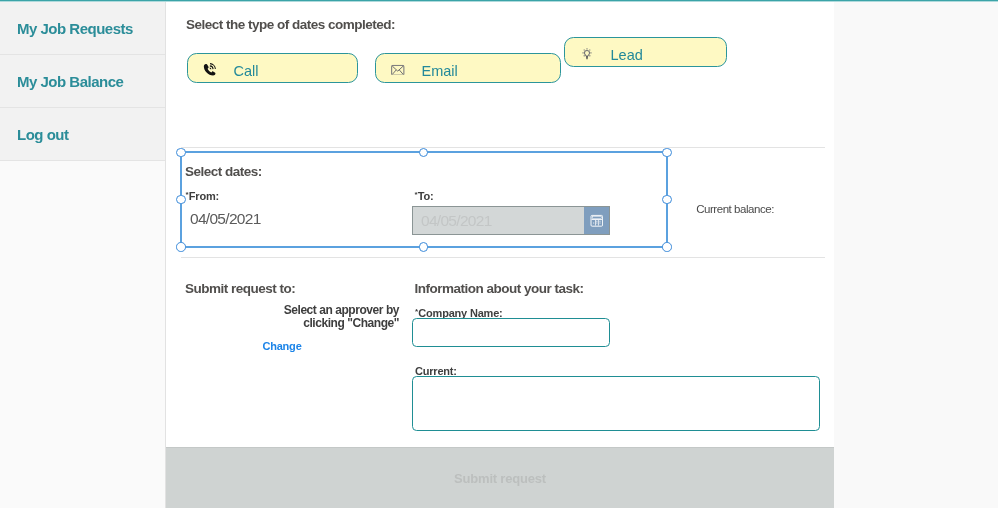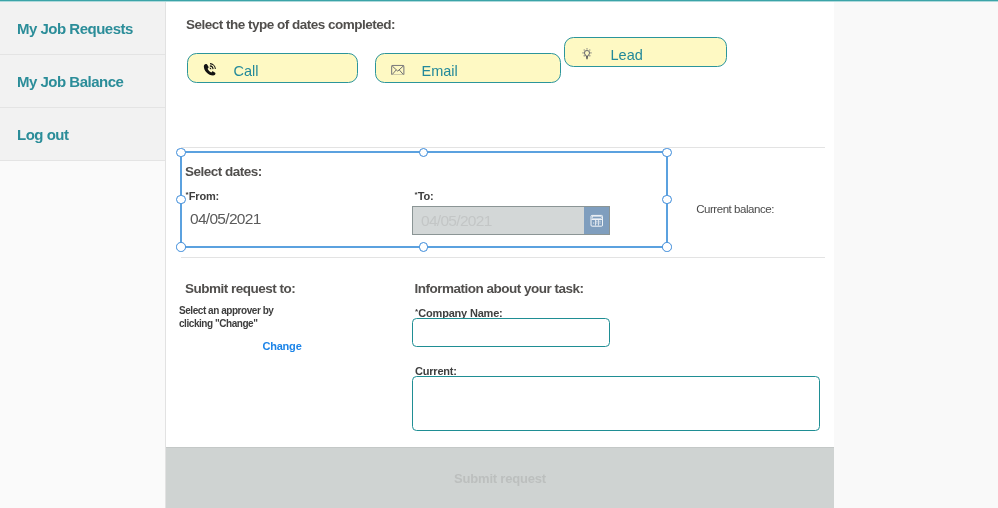--- a/index.html
+++ b/index.html
@@ -38,22 +38,22 @@
   .to-wrap { position:absolute; width:198px; height:29px; display:flex; border:1px solid #8b9595; background:#d3d7d7; }
   .to-input { flex:1; display:flex; align-items:center; padding-left:8px; }
   .to-input .ph { font-size:15.5px; color:#c3c6c6; letter-spacing:-0.7px; }
   .to-cal { width:25px; background:#7f9ebe; display:flex; align-items:center; justify-content:center; }
   .to-cal svg { display:block; }
 
   .balance { position:absolute; left:653px; top:200px; width:135px; text-align:right; }
   .brow { font-size:11.5px; color:#4a4a4a; letter-spacing:-0.45px; line-height:18px; white-space:nowrap; }
   .bval { display:inline-block; width:14px; text-align:left; padding-left:9px; }
 
-  .approver-hint { position:absolute; left:12px; top:302px; width:220px; text-align:left;
-                   font-size:10px; font-weight:bold; color:#3e3e3e; letter-spacing:-0.45px; line-height:13.2px; }
+  .approver-hint { position:absolute; left:12px; top:302px; width:220px; text-align:right;
+                   font-size:12px; font-weight:bold; color:#3e3e3e; letter-spacing:-0.45px; line-height:13.2px; }
   .change-link { position:absolute; left:5px; top:338px; width:220px; text-align:center;
                  font-size:11px; font-weight:bold; color:#1c84e8; letter-spacing:-0.2px; }
   .teal-input { position:absolute; border:1.5px solid #1f8e94; border-radius:4.5px; background:#fff; }
 
   .submitbar { position:absolute; left:166px; top:447px; width:668px; height:61px; background:#cfd3d2; border-top:1px solid #c4c8c7;
                display:flex; align-items:center; justify-content:center; }
   .submitbar span { font-size:13px; font-weight:bold; color:#bcbfbe; letter-spacing:-0.2px; }
 
   .sel-box { position:absolute; left:180px; top:151px; width:488px; height:97px; }
   .sel-box i { position:absolute; background:#5ba1df; display:block; }

